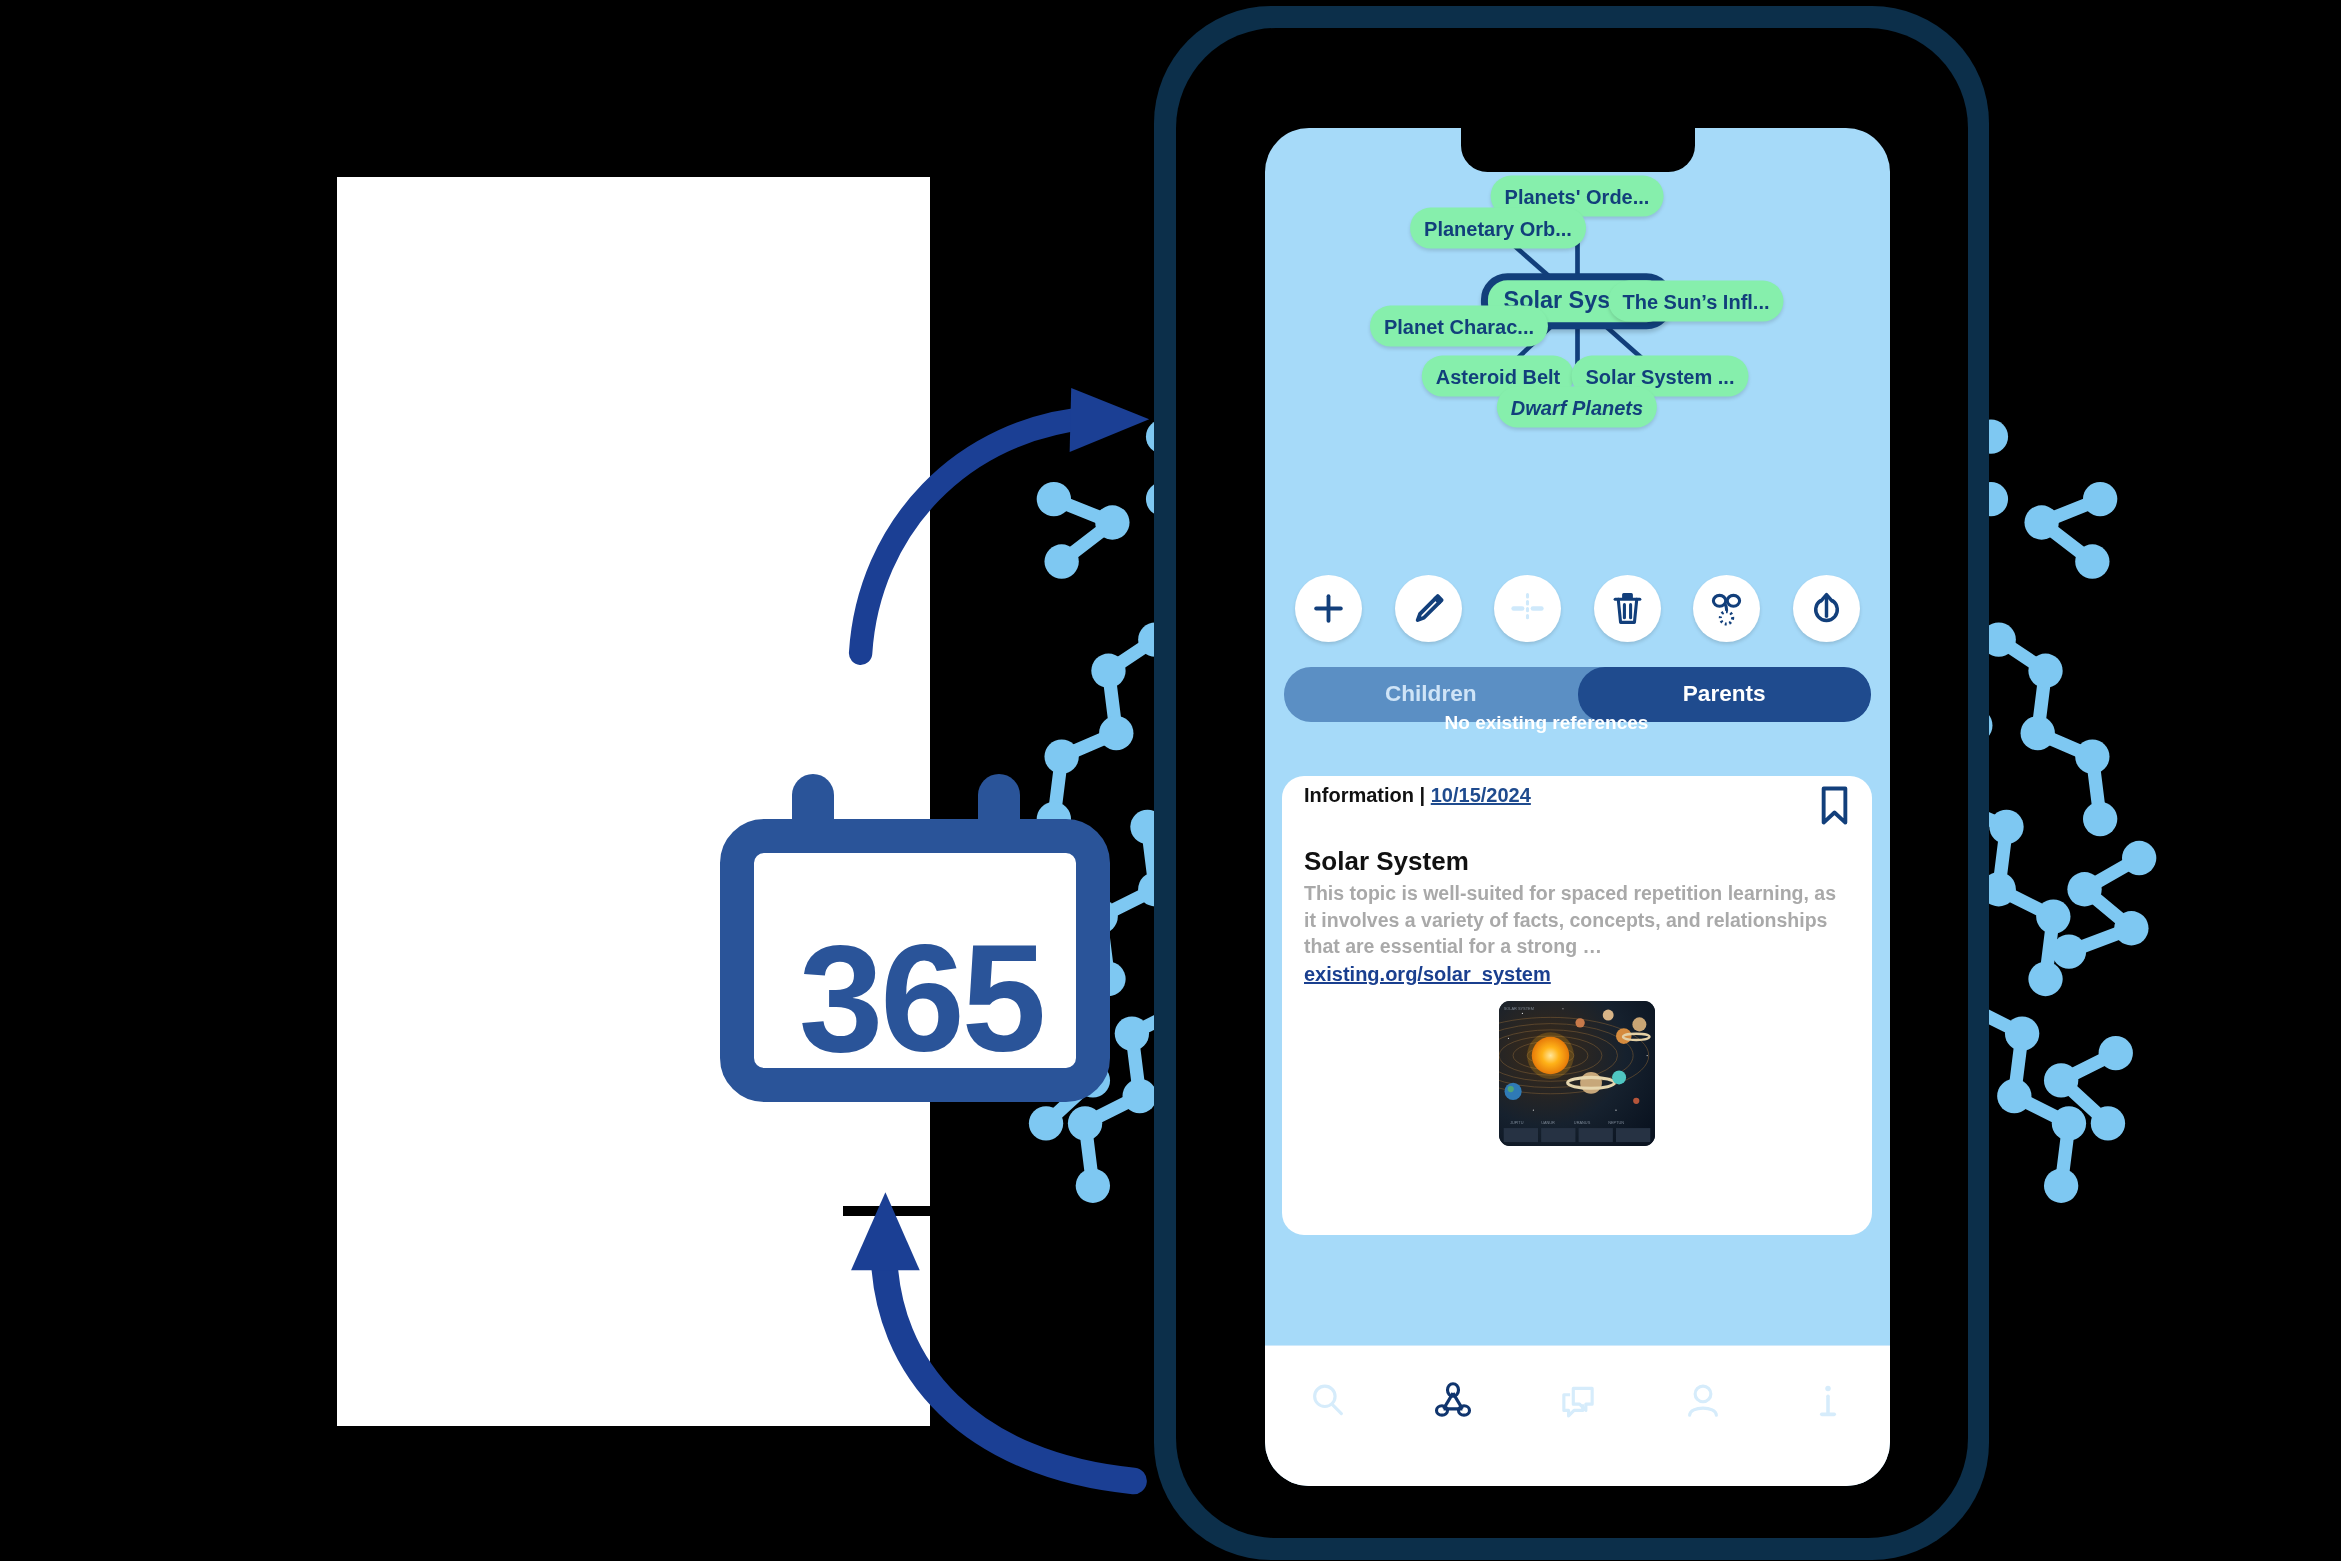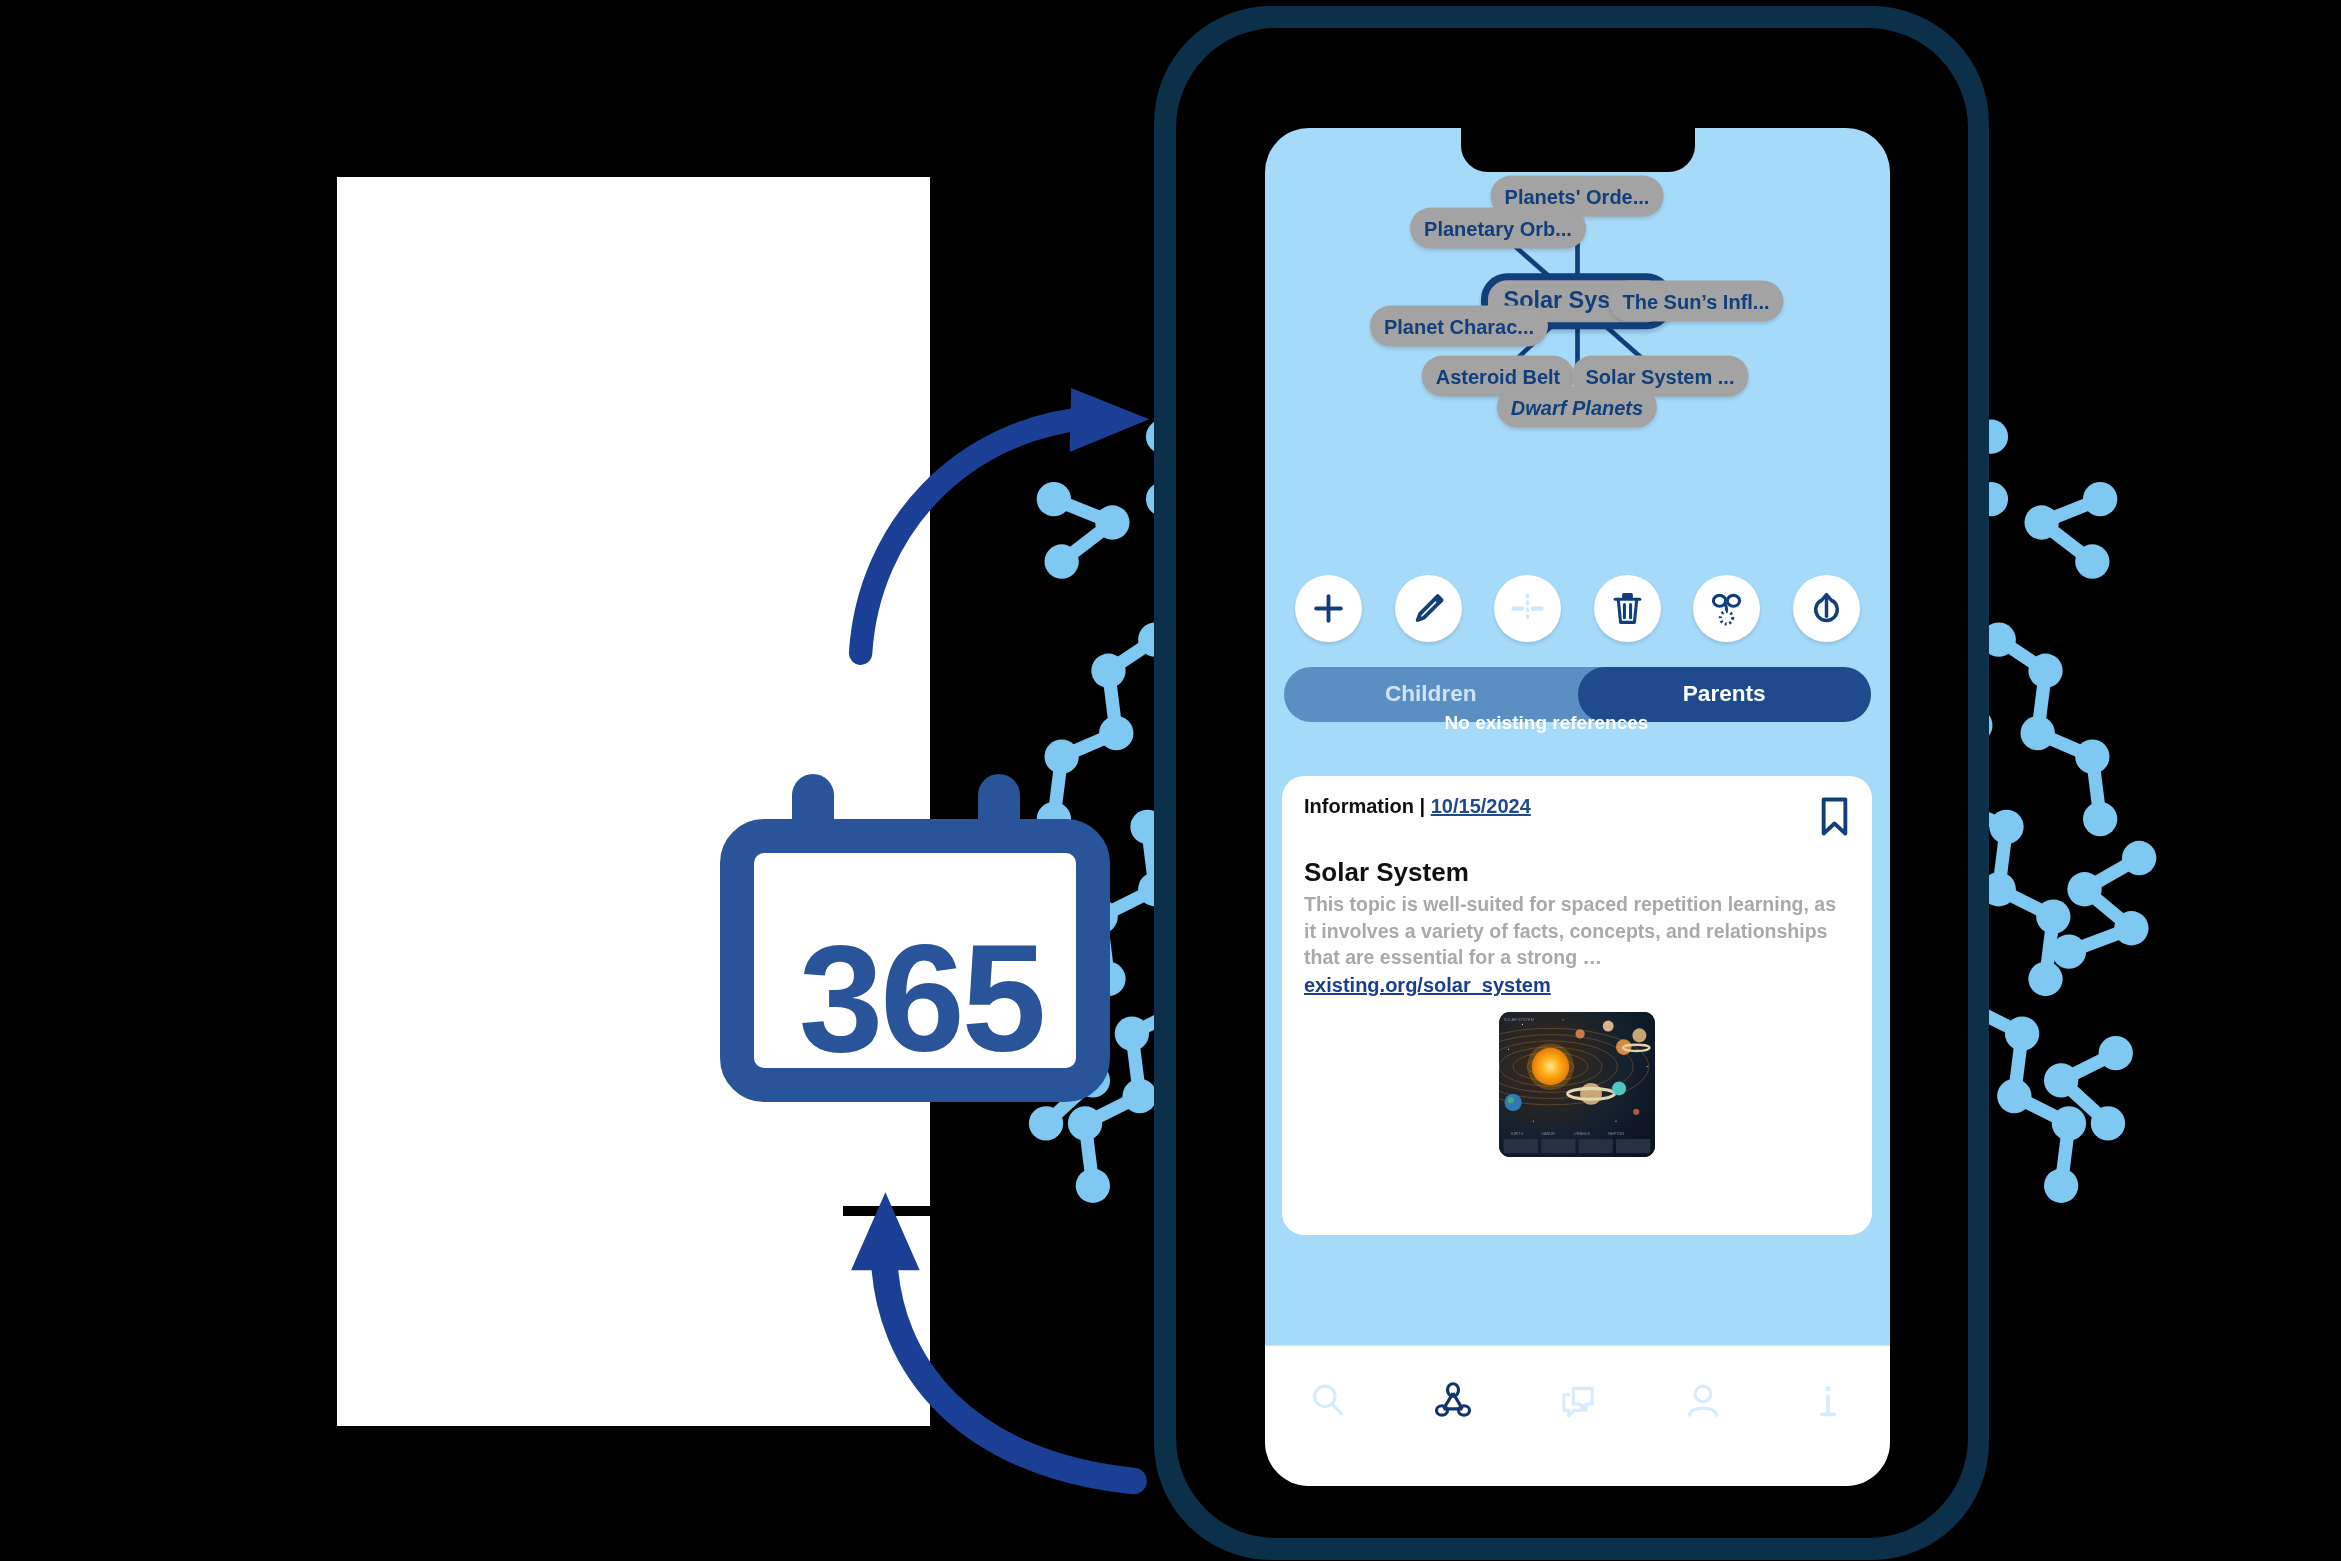--- a/index.html
+++ b/index.html
@@ -86,21 +86,21 @@
     position: absolute; left: 50%; transform: translateX(-50%);
     top: -4.7px; width: 234px; height: 48px;
     background: #000000; border-radius: 0 0 26.5px 26.5px;
   }
 
   
   #mindmap { position: absolute; left: 0; top: 0; width: 625px; height: 437px; }
   #mindmap svg { position: absolute; left: 0; top: 0; }
   .node {
     position: absolute;
-    background: #a3a3a3;
+    background: #86efac;
     border-radius: 22px;
     padding: 9.4px 14px;
     font: bold 20px/1.1 "Liberation Sans", sans-serif;
     color: #123f7b;
     white-space: nowrap;
     transform: translate(-50%, -50%);
     box-shadow: 0 2.3px 3.9px rgba(0,0,0,0.13);
   }
   .node.center {
     border: 7px solid #123f7b;
@@ -145,21 +145,21 @@
     text-align: center;
     font: bold 19px/1 "Liberation Sans", sans-serif;
     color: #ffffff;
   }
 
   
   #info-card {
     position: absolute; left: 17px; top: 648px;
     width: 590px; height: 459px;
     background: #ffffff; border-radius: 22px;
-    padding: 20px 22px;
+    padding: 9px 22px;
   }
   .card-head { display: flex; align-items: flex-start; justify-content: space-between; }
   .card-meta { font: bold 20px/1 "Liberation Sans", sans-serif; color: #111111; }
   .card-meta .date { color: #1f4b8e; text-decoration: underline; }
   .card-title {
     margin-top: 19px;
     font: bold 26px/1 "Liberation Sans", sans-serif; color: #111111;
   }
   .card-body {
     margin-top: 6.2px;

